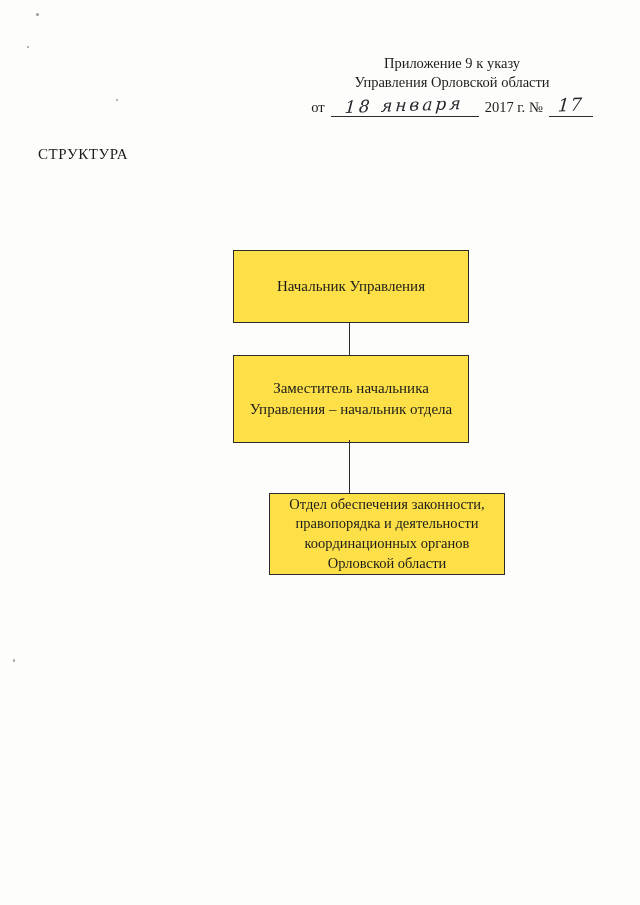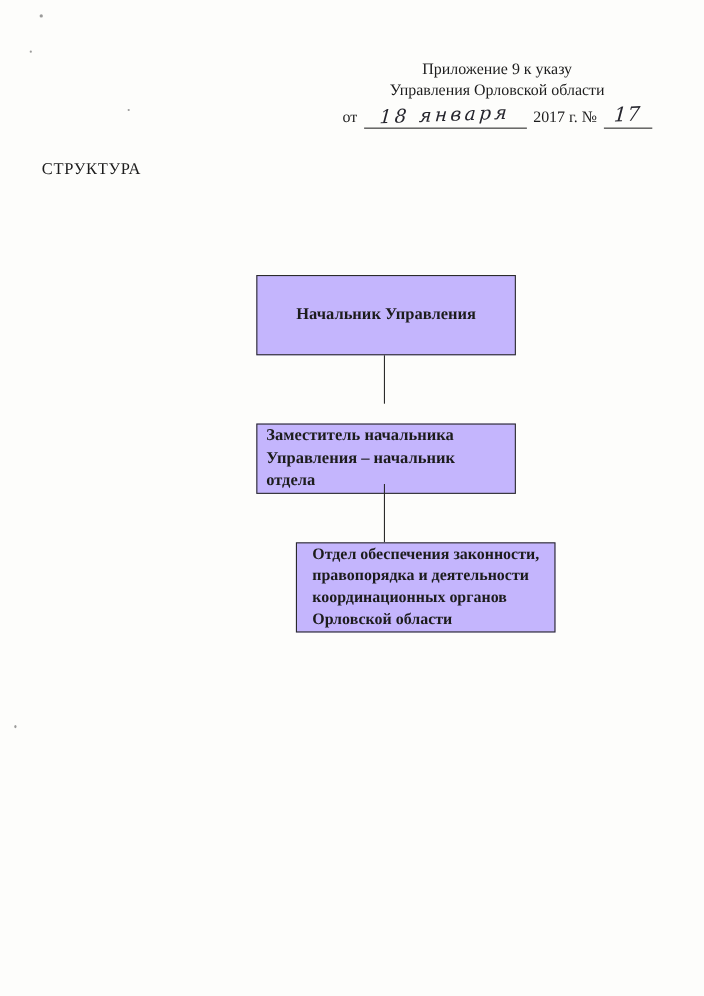--- a/index.html
+++ b/index.html
@@ -77,32 +77,31 @@
     font-size: 14.5px;
     line-height: 18px;
   }
 
   
   .org-node {
     position: absolute;
     left: 233px;
     width: 236px;
     border: 1.3px solid #2b2b2b;
-    background: #c4b5fd;
+    background: #fde047;
     display: flex;
     align-items: center;
     justify-content: center;
-    text-align: left;
+    text-align: center;
     font-size: 15px;
     line-height: 1.38;
     padding: 4px 8px;
-    font-weight: bold;
   }
   .node-head       { top: 250px; height: 73px; }
-  .node-deputy     { top: 385px; height: 64px; }
+  .node-deputy     { top: 355px; height: 88px; }
   .node-department { top: 493px; height: 82px; font-size: 14.5px; line-height: 1.36; margin-left: 36px; }
 
   .connector {
     position: absolute;
     left: 349px;
     width: 1.3px;
     background: #2b2b2b;
   }
   .connector-1 { top: 323px; height: 44px; }
   .connector-2 { top: 440px; height: 53px; }

